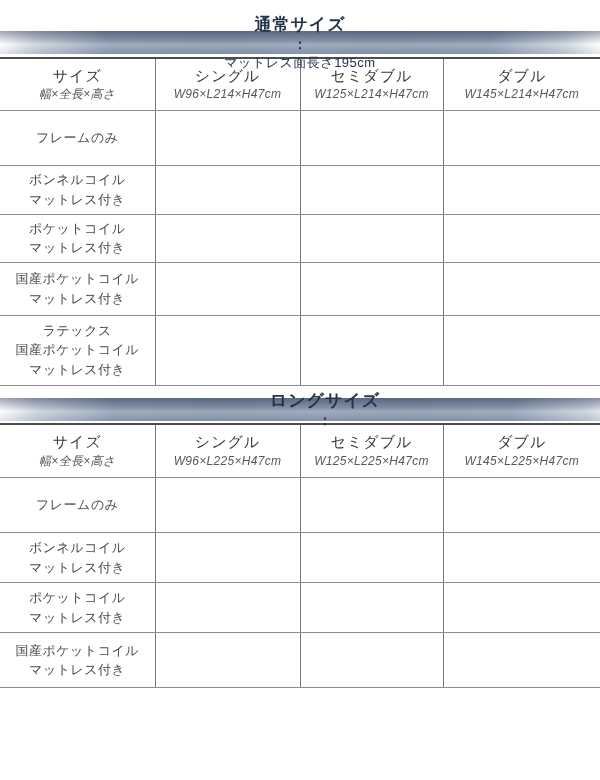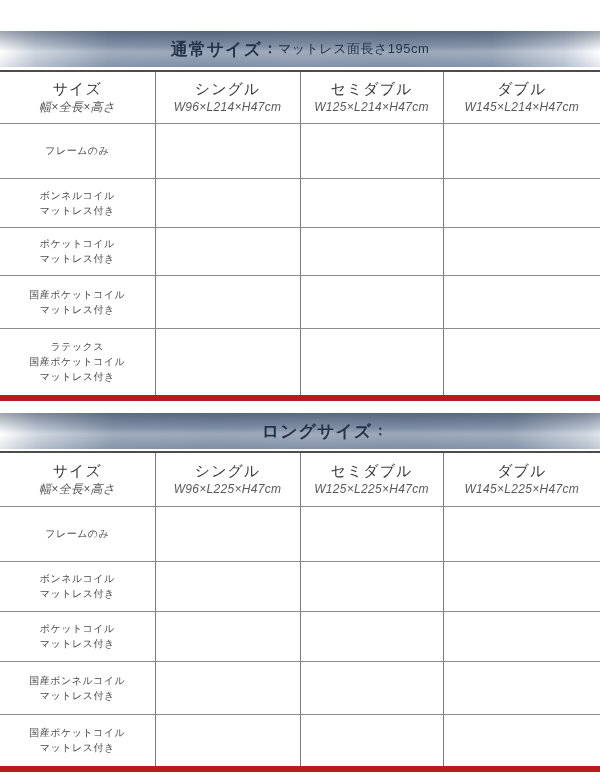--- a/index.html
+++ b/index.html
@@ -9,27 +9,28 @@
     font-family: "Liberation Sans", "DejaVu Sans", sans-serif;
   }
   body {
     width: 600px;
     height: 780px;
     overflow: hidden;
   }
   
   .banner {
     width: 600px;
-    height: 36px;
+    height: 23px;
     display: flex;
     align-items: center;
     justify-content: center;
     background:
       linear-gradient(180deg, rgba(28,42,66,0.42) 0%, rgba(110,125,148,0.18) 42%, rgba(255,255,255,0.22) 58%, rgba(120,135,158,0.20) 100%),
       linear-gradient(90deg, #ffffff 0%, #c4cdd9 6%, #8897ac 18%, #8090a6 35%, #8795aa 50%, #8090a6 65%, #8897ac 82%, #c4cdd9 94%, #ffffff 100%);
+    flex-direction: column;
   }
   .banner-title {
     font-size: 17px;
     font-weight: bold;
     color: #24334a;
     letter-spacing: 1px;
   }
   .banner-sep {
     font-size: 14px;
     font-weight: bold;
@@ -43,21 +44,21 @@
   }
   .banner-1 { margin-top: 31px; margin-bottom: 3px; }
   .banner-2 { margin-top: 12px; margin-bottom: 2px; padding-left: 25px; }
 
   
   table.spec {
     width: 600px;
     border-collapse: collapse;
     table-layout: fixed;
     border-top: 2px solid #4d4d4d;
-    border-bottom: 6px solid #b91c1c;
+    border-bottom: 1px solid #b91c1c;
     border-radius: 10px;
   }
   table.spec col.c0 { width: 155px; }
   table.spec col.c1 { width: 145px; }
   table.spec col.c2 { width: 143px; }
   table.spec col.c3 { width: 157px; }
   table.spec th, table.spec td {
     border-bottom: 1px solid #8c8c8c;
     border-right: 1px solid #7a7a7a;
     padding: 0;
@@ -75,21 +76,21 @@
   }
   .cell-sub {
     font-size: 12px;
     color: #585858;
     letter-spacing: 0.3px;
     line-height: 1.4;
     margin-top: 1px;
     font-style: italic;
   }
   .row-label {
-    font-size: 10px;
+    font-size: 13px;
     color: #4a4a4a;
     letter-spacing: 0.5px;
     line-height: 1.5;
     white-space: pre-line;
   }
   tr.rh52 { height: 52px; }
   tr.rh55 { height: 55px; }
   tr.rh49 { height: 49px; }
   tr.rh48 { height: 48px; }
   tr.rh53 { height: 53px; }
@@ -218,27 +219,20 @@
       <td></td>
       <td></td>
     </tr>
     <tr class="rh50">
       <th class="row-label">ポケットコイル
 マットレス付き</th>
       <td></td>
       <td></td>
       <td></td>
     </tr>
-    <tr class="rh53">
-      <th class="row-label">国産ボンネルコイル
-マットレス付き</th>
-      <td></td>
-      <td></td>
-      <td></td>
-    </tr>
     <tr class="rh55">
       <th class="row-label">国産ポケットコイル
 マットレス付き</th>
       <td></td>
       <td></td>
       <td></td>
     </tr>
   </tbody>
 </table>
 

